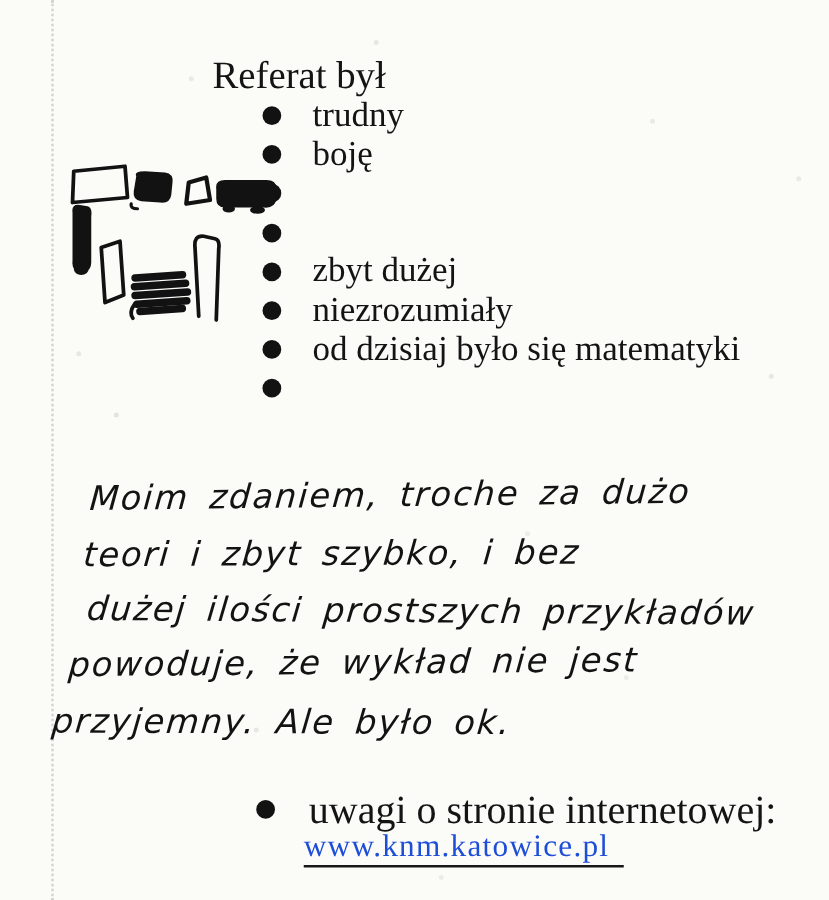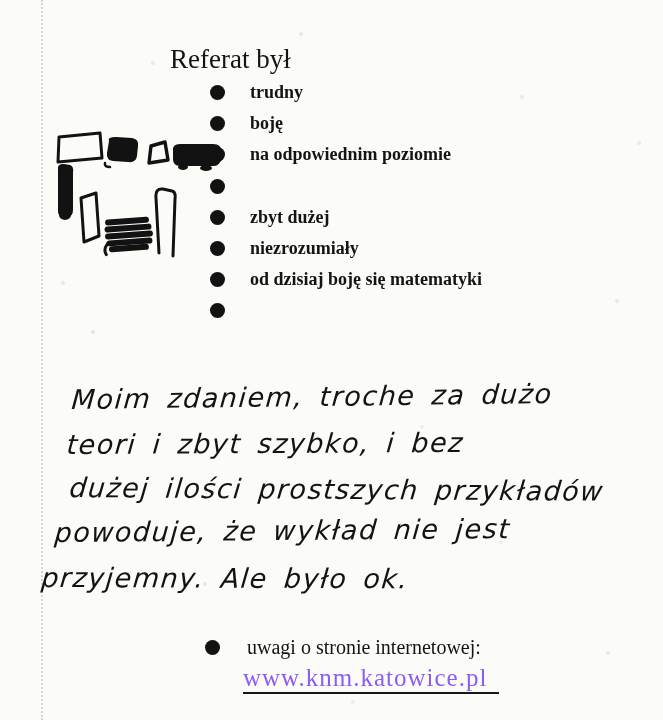--- a/index.html
+++ b/index.html
@@ -22,28 +22,28 @@
       300px 33px 0 1px rgba(60,60,60,.10), 521px 96px 0 1px rgba(60,60,60,.09),
       616px 300px 0 1px rgba(60,60,60,.10), 92px 331px 0 1px rgba(60,60,60,.12),
       421px 426px 0 1px rgba(60,60,60,.08), 638px 142px 0 1px rgba(60,60,60,.09),
       204px 583px 0 1px rgba(60,60,60,.10), 607px 652px 0 1px rgba(60,60,60,.09),
       352px 701px 0 1px rgba(60,60,60,.08), 152px 62px 0 1px rgba(60,60,60,.09),
       500px 541px 0 1px rgba(60,60,60,.08), 62px 282px 0 1px rgba(60,60,60,.10);
   }
 
   
   .survey{position:absolute;left:170px;top:44px;}
-  .survey-title{font-size:27px;line-height:31px;white-space:nowrap;}
+  .survey-title{font-size:31px;line-height:31px;white-space:nowrap;}
   .option-list{list-style:none;margin:2px 0 0 0;padding:0;}
   .option{display:flex;align-items:center;height:31.2px;}
   .bullet{
     width:15px;height:15px;border-radius:50%;background:#121212;
     margin-left:40px;margin-right:25px;flex:none;
   }
-  .option-label{font-size:18px;white-space:nowrap;font-weight:bold;}
+  .option-label{font-size:28px;white-space:nowrap;}
 
   
   .doodle{position:absolute;left:45px;top:125px;}
 
   
   .hw{
     position:absolute;
     font-family:"DejaVu Sans",sans-serif;font-style:italic;
     font-size:27px;letter-spacing:1.5px;word-spacing:6px;
     color:#131313;white-space:nowrap;
@@ -52,24 +52,24 @@
   .hw1{left:73px;top:384px;}
   .hw2{left:68px;top:429px;transform:skewX(-5deg) rotate(-0.3deg);}
   .hw3{left:71px;top:472px;transform:skewX(-5deg) rotate(0.4deg);}
   .hw4{left:56px;top:517px;transform:skewX(-5deg) rotate(-0.5deg);}
   .hw5{left:43px;top:562px;transform:skewX(-5deg) rotate(0.2deg);}
 
   
   .footer{position:absolute;left:170px;top:632px;}
   .footer-row{display:flex;align-items:center;height:31px;}
   .footer .bullet{margin-left:35px;margin-right:27px;}
-  .footer-label{font-size:20px;white-space:nowrap;font-family:Liberation Serif, serif;}
+  .footer-label{font-size:32px;white-space:nowrap;font-family:Liberation Serif, serif;}
   .url-row{margin-left:73px;height:31px;margin-top:1px;}
   .url{
-    font-size:25px;letter-spacing:1px;color:#8b5cf6;text-decoration:none;
+    font-size:25px;letter-spacing:1px;color:#1d4ed8;text-decoration:none;
     border-bottom:2px solid #181818;padding-right:12px;padding-bottom:1px;
     white-space:nowrap;
   }
 </style>
 </head>
 <body>
 
 <div class="page">
 
   <div class="margin-line"></div>
@@ -81,36 +81,35 @@
       <li class="option">
         <span class="bullet"></span>
         <span class="option-label">trudny</span>
       </li>
       <li class="option">
         <span class="bullet"></span>
         <span class="option-label">boję</span>
       </li>
       <li class="option">
         <span class="bullet"></span>
-        <span class="option-label">na odpowiednim poziomie</span>
       </li>
       <li class="option">
         <span class="bullet"></span>
       </li>
       <li class="option">
         <span class="bullet"></span>
         <span class="option-label">zbyt dużej</span>
       </li>
       <li class="option">
         <span class="bullet"></span>
         <span class="option-label">niezrozumiały</span>
       </li>
       <li class="option">
         <span class="bullet"></span>
-        <span class="option-label">od dzisiaj boję się matematyki</span>
+        <span class="option-label">od dzisiaj było się matematyki</span>
       </li>
       <li class="option">
         <span class="bullet"></span>
       </li>
     </ul>
   </div>
 
   <svg class="doodle" width="185" height="135" viewBox="0 0 185 135">
     <g stroke="#121212" fill="none" stroke-width="3" stroke-linejoin="round" stroke-linecap="round">
       <path d="M14,12 L55,8 L57,33 L13,37 Z"></path>

